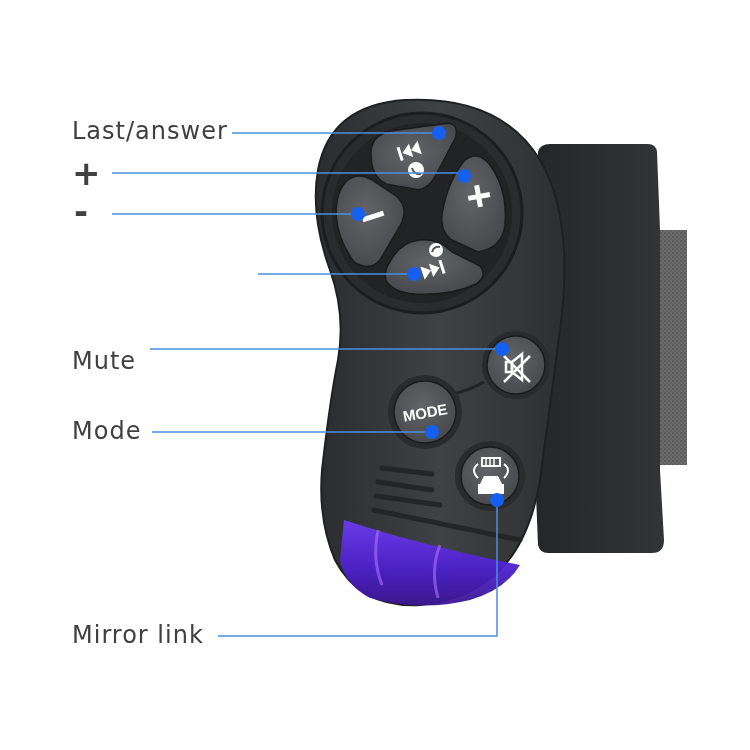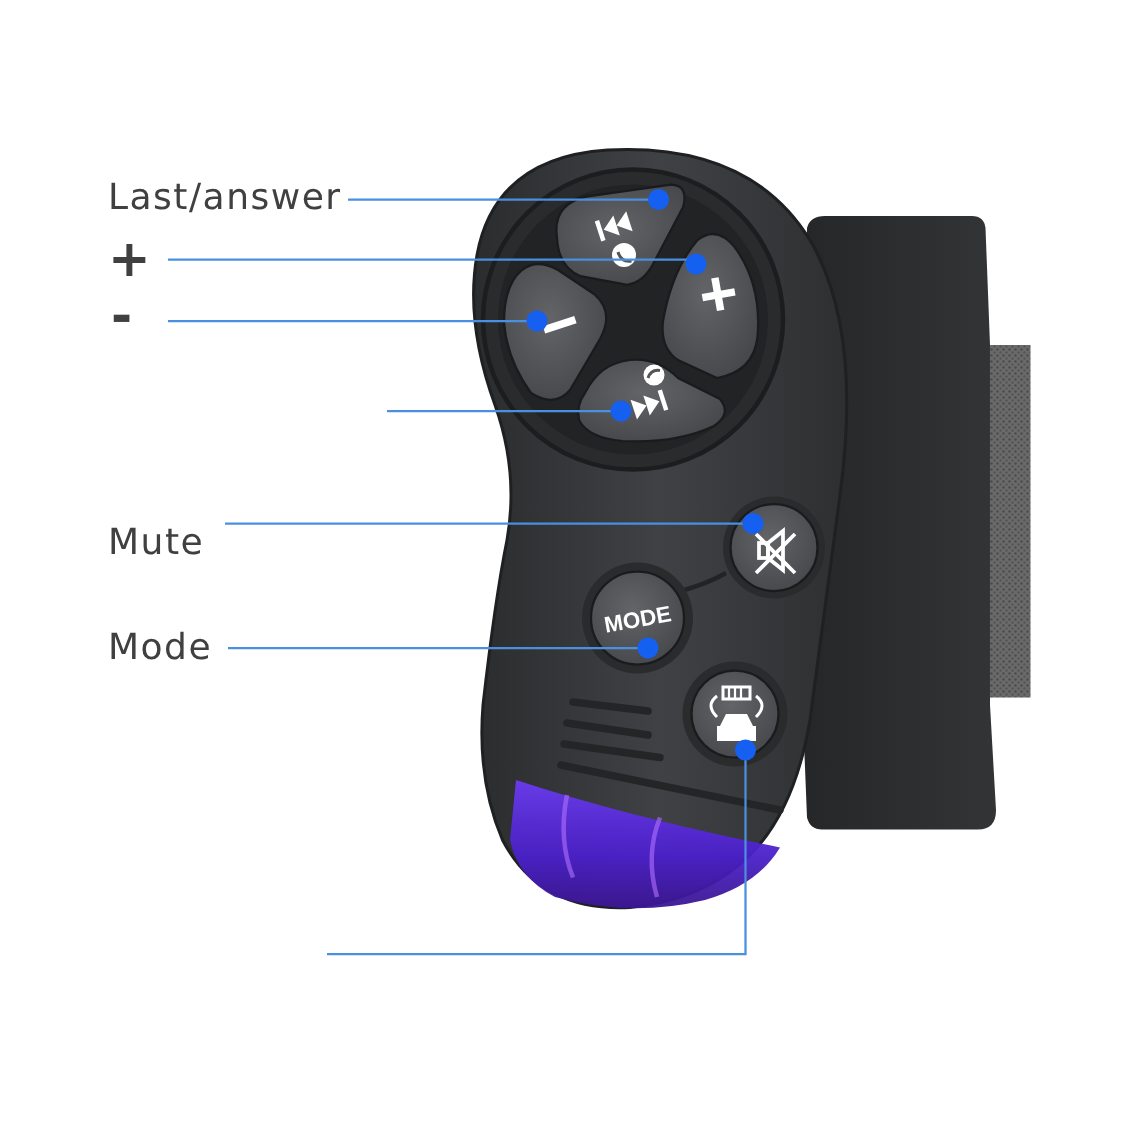--- a/index.html
+++ b/index.html
@@ -163,13 +163,14 @@
       <circle cx="432" cy="432" r="7"></circle>
       <circle cx="497" cy="500" r="7"></circle>
     </g>
   </svg>
 
   <div class="label" style="left:72px; top:119px;">Last/answer</div>
   <div class="label sym" style="left:72px; top:156px;">+</div>
   <div class="label sym" style="left:74px; top:194px;">-</div>
   <div class="label" style="left:72px; top:337px;margin-top:12px;">Mute</div>
   <div class="label" style="left:72px; top:419px;">Mode</div>
+  <div class="label" style="left:72px; top:623px;">Mirror link</div>
 </div>
 
 </body></html>

